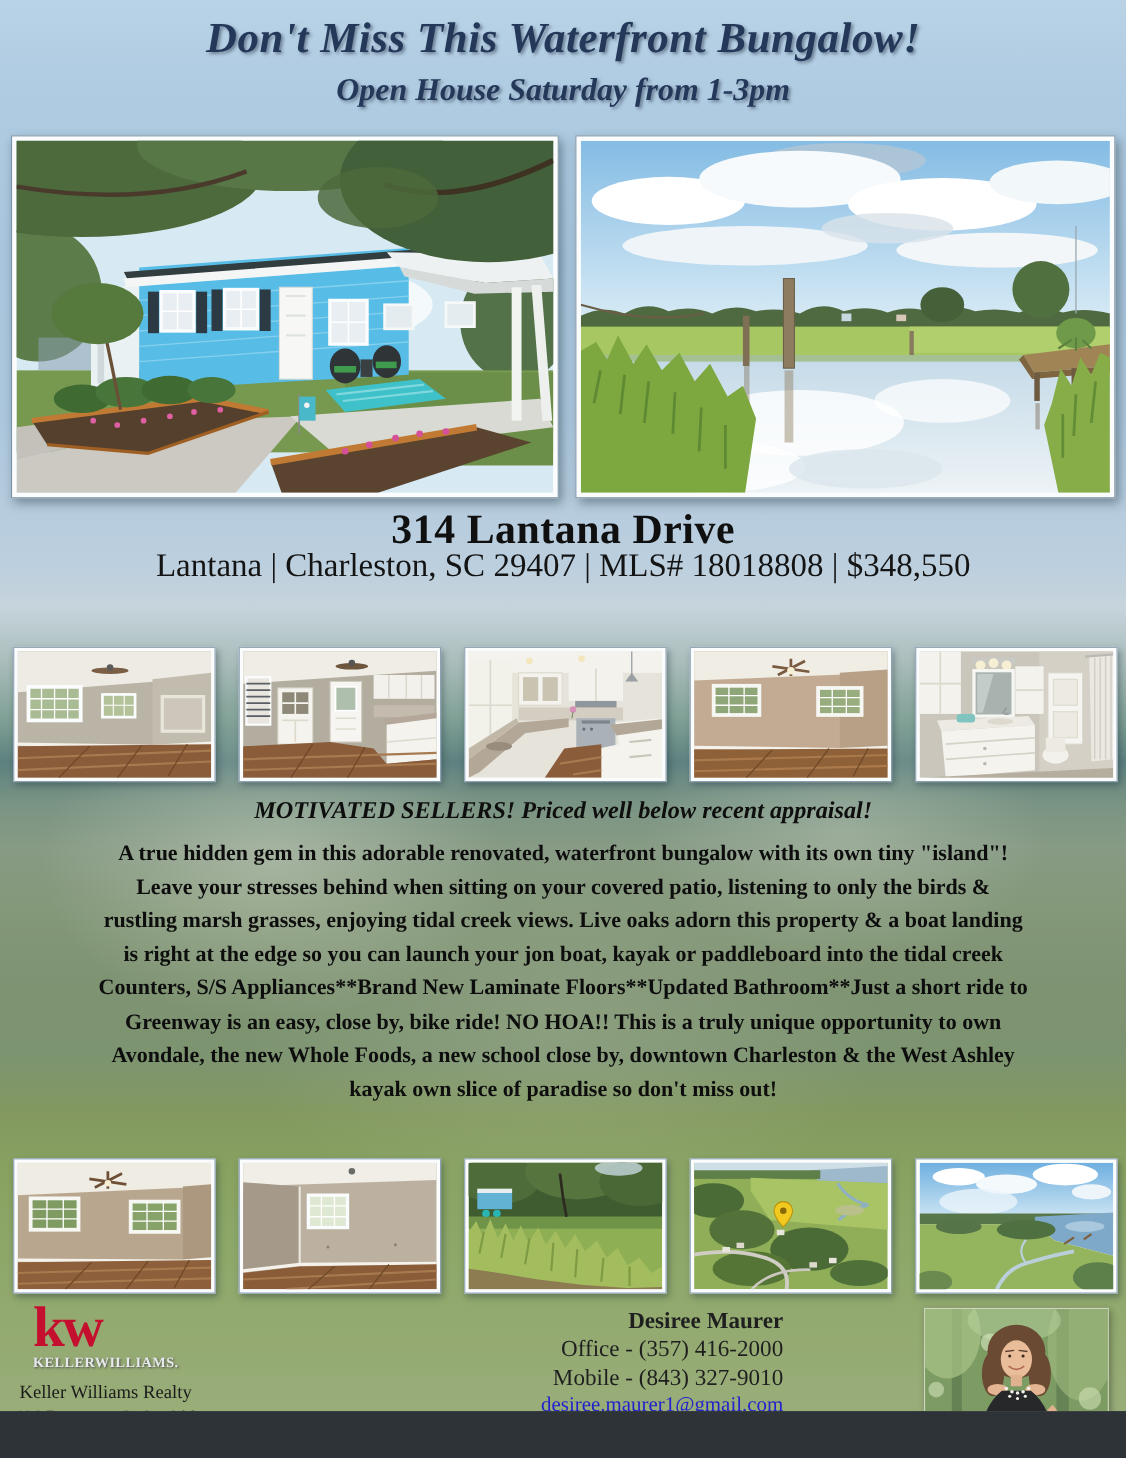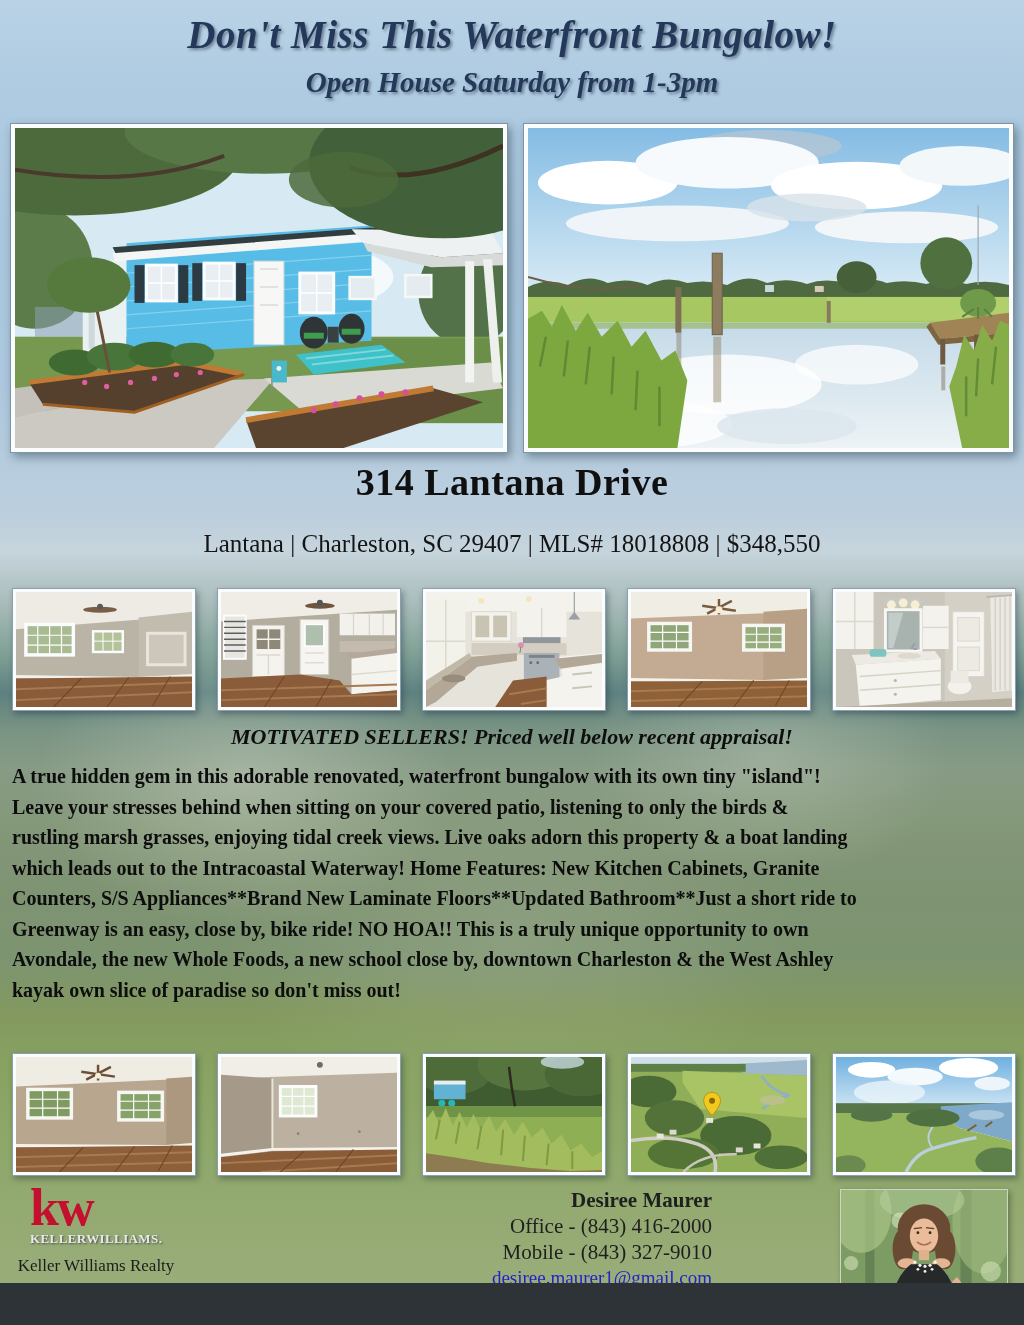--- a/index.html
+++ b/index.html
@@ -20,23 +20,23 @@
     letter-spacing:.5px;text-shadow:2px 2px 3px rgba(25,35,55,.45);}
   .subtitle{top:66px;font-size:29px;font-weight:bold;font-style:italic;color:#24395a;
     text-shadow:2px 2px 3px rgba(25,35,55,.45);}
   .photo-frame{position:absolute;background:#fbfcfd;border:1px solid #7e95a8;padding:4px;
     box-sizing:border-box;box-shadow:3px 4px 9px rgba(20,40,50,.42);}
   .photo-frame svg{display:block;width:100%;height:100%;}
   .thumb{position:absolute;width:184px;height:123px;background:#fbfcfd;border:1px solid #8aa0b2;
     padding:3px;box-sizing:border-box;box-shadow:2px 3px 6px rgba(20,40,50,.38);}
   .thumb svg{display:block;width:100%;height:100%;}
   .address{top:460px;font-size:38px;font-weight:bold;color:#101010;letter-spacing:.5px;}
-  .info-line{top:530px;font-size:25px;color:#141414;text-align:center;}
+  .info-line{top:498px;font-size:30px;color:#141414;text-align:center;}
   .headline{top:724px;font-size:22px;font-weight:bold;font-style:italic;color:#0e0e0e;}
-  .description{position:absolute;top:761px;left:12px;width:1000px;
+  .description{position:absolute;top:761px;left:12px;width:1000px;text-align:center;
     font-size:20px;font-weight:bold;line-height:30.5px;color:#0d0d0d;}
   .kw-logo{position:absolute;left:30px;top:1186px;}
   .kw-mark{font-size:52px;line-height:44px;font-weight:bold;color:#c40f2e;letter-spacing:-2px;}
   .kw-word{margin-top:1px;font-size:13px;font-weight:bold;color:#e7e9ec;letter-spacing:.4px;
     text-shadow:1px 1px 2px rgba(70,70,70,.95);}
   .brokerage-block{position:absolute;left:6px;top:1254px;width:180px;text-align:center;
     font-size:17px;line-height:23px;color:#1c1c1c;}
   .contact-block{position:absolute;left:312px;top:1188px;width:400px;text-align:right;color:#1f1f1f;}
   .agent-name{font-size:21px;font-weight:bold;line-height:25px;}
   .agent-phone{font-size:21px;line-height:26px;}
@@ -336,21 +336,21 @@
       <polygon points="0,117 178,108 178,117" fill="#b5ad9e"></polygon>
     </svg>
   </div>
 
   <div class="ctext headline">MOTIVATED SELLERS! Priced well below recent appraisal!</div>
 
   <div class="description">
     <div>A true hidden gem in this adorable renovated, waterfront bungalow with its own tiny "island"!</div>
     <div>Leave your stresses behind when sitting on your covered patio, listening to only the birds &amp;</div>
     <div>rustling marsh grasses, enjoying tidal creek views. Live oaks adorn this property &amp; a boat landing</div>
-    <div>which leads out to the Intracoastal Waterway! Home Features: New Kitchen Cabinets, Granite</div>
+    <div>is right at the edge so you can launch your jon boat, kayak or paddleboard into the tidal creek</div>
     <div>Counters, S/S Appliances**Brand New Laminate Floors**Updated Bathroom**Just a short ride to</div>
     <div>Greenway is an easy, close by, bike ride! NO HOA!! This is a truly unique opportunity to own</div>
     <div>Avondale, the new Whole Foods, a new school close by, downtown Charleston &amp; the West Ashley</div>
     <div>kayak own slice of paradise so don't miss out!</div>
   </div>
 
   <div class="thumb" style="left:12px;top:1053px;" aria-label="Bedroom with ceiling fan and two windows">
     <svg viewBox="0 0 178 117" preserveAspectRatio="none">
       <rect width="178" height="117" fill="#b9a68f"></rect>
       <polygon points="0,0 178,0 178,22 0,30" fill="#efece3"></polygon>
@@ -466,21 +466,21 @@
   </div>
 
   <div class="brokerage-block">
     <div>Keller Williams Realty</div>
     <div>496 Bramson Ct Ste 200</div>
     <div>Mt. Pleasant, SC 29464</div>
   </div>
 
   <div class="contact-block">
     <div class="agent-name">Desiree Maurer</div>
-    <div class="agent-phone">Office - (843) 416-2000</div>
+    <div class="agent-phone">Office - (357) 416-2000</div>
     <div class="agent-phone">Mobile - (843) 327-9010</div>
     <a class="agent-link email-link" href="#">desiree.maurer1@gmail.com</a>
   </div>
 
   <div class="headshot-frame" aria-label="Agent headshot portrait">
     <svg viewBox="0 0 164 116" preserveAspectRatio="none">
       <rect width="164" height="116" fill="#7d9c64"></rect>
       <rect x="24" y="0" width="9" height="116" fill="#55714a" opacity=".6"></rect>
       <rect x="118" y="0" width="11" height="116" fill="#4e6a44" opacity=".5"></rect>
       <ellipse cx="20" cy="22" rx="30" ry="40" fill="#a9c487" opacity=".7"></ellipse>

